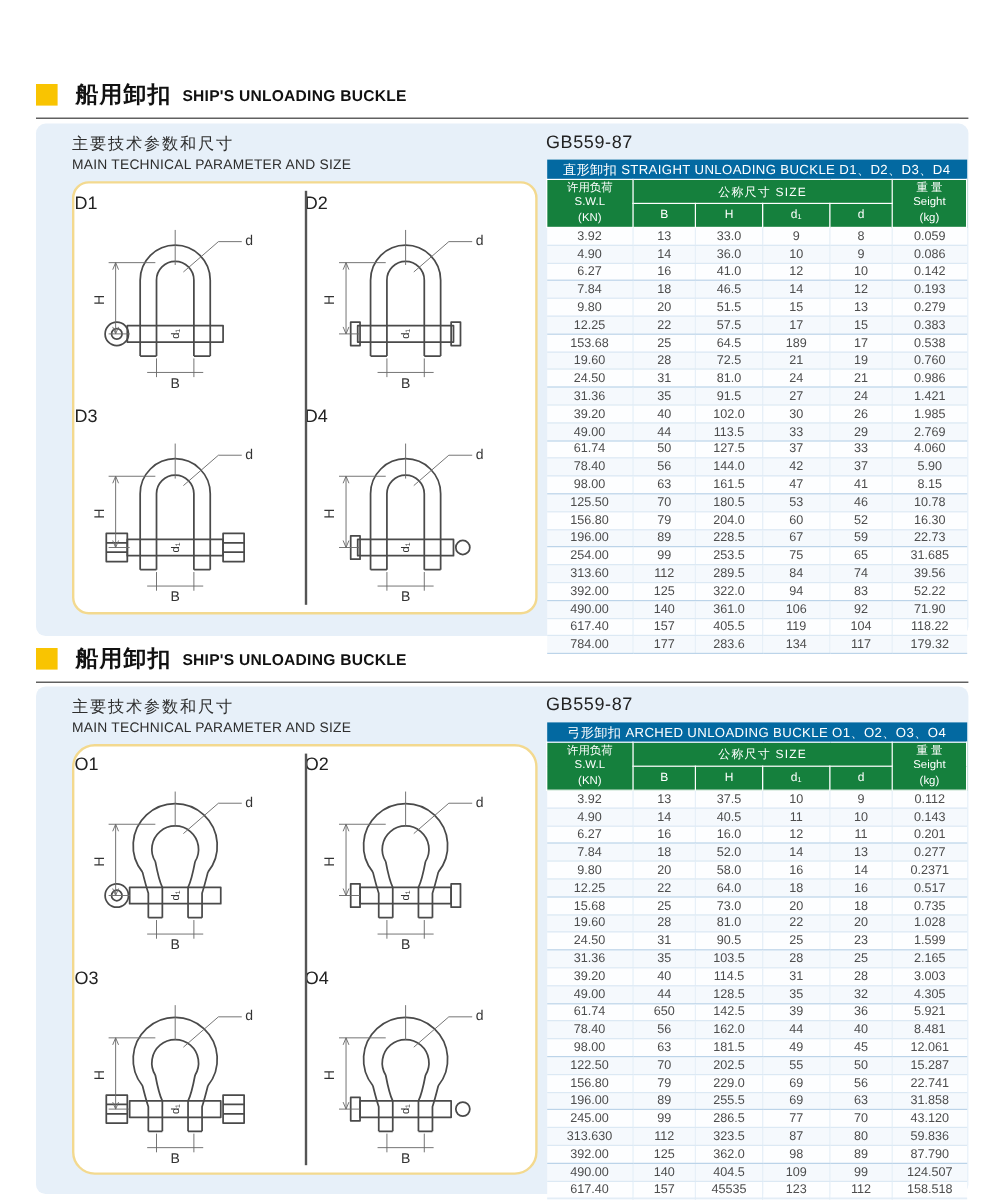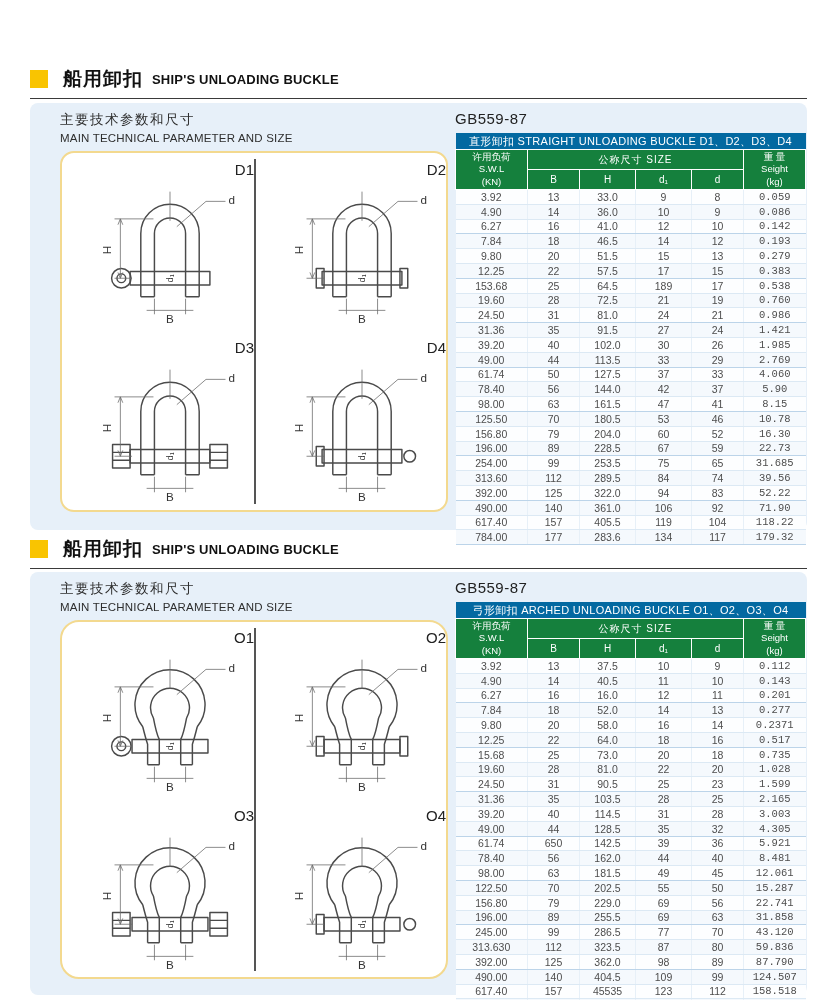--- a/index.html
+++ b/index.html
@@ -29,41 +29,41 @@
   .param-zh{font-size:13.5px;letter-spacing:1.5px;color:#2e2e2e;}
   .param-en{font-size:11.5px;margin-top:3px;color:#2e2e2e;letter-spacing:.2px;}
   .standard{position:absolute;left:425px;top:7px;font-size:15px;color:#222;letter-spacing:.5px;}
 
   
   .diag-box{position:absolute;left:30px;top:48px;width:388px;height:361px;background:#fff;
             border:2px solid #f3d98f;border-radius:14px;box-sizing:border-box;}
   .diag-divider{position:absolute;left:50%;top:6px;bottom:6px;width:1.5px;background:#555;}
   .diag-grid{display:grid;grid-template-columns:1fr 1fr;grid-template-rows:1fr 1fr;
              width:100%;height:100%;}
-  .diag-cell{display:flex;flex-direction:column;align-items:flex-end;justify-content:center;}
+  .diag-cell{display:flex;flex-direction:column;align-items:flex-start;justify-content:center;}
   .diag-cap{font-size:15px;color:#222;margin-bottom:0;}
   .diag-svg{display:block;}
   .body-stroke{fill:none;stroke:#4a4a4a;stroke-width:1.5;stroke-linejoin:round;}
   .dim-stroke{fill:none;stroke:#6b6b6b;stroke-width:.8;}
   .svg-lbl{fill:#333;font-size:12px;font-family:"Liberation Sans",sans-serif;}
   .svg-lbl-sm{fill:#333;font-size:9.5px;font-family:"Liberation Sans",sans-serif;}
 
   
   .spec-table{position:absolute;left:425px;top:30px;width:350px;border-collapse:collapse;
               table-layout:fixed;}
   .spec-table th,.spec-table td{padding:0;text-align:center;vertical-align:middle;}
   .t-banner th{background:#0369a1;color:#fff;font-size:11px;font-weight:normal;
                height:16px;letter-spacing:.3px;}
   .t-head th{background:#15803d;color:#fff;font-weight:normal;border:1px solid #fff;}
   .t-head .hd-main{font-size:9.5px;line-height:12.5px;}
   .t-head .hd-sub{font-size:10px;height:19px;}
   .t-head .hd-size{font-size:10px;height:19px;letter-spacing:1px;}
   .spec-table tbody td{font-size:10.5px;color:#4d4d4d;height:13.8px;background:#fdfeff;
                        border-bottom:1px solid #dcE9f4;border-right:1px solid #e7f0f8;}
-  .spec-table tbody td:last-child{border-right:none;font-family:Liberation Mono, monospace;}
+  .spec-table tbody td:last-child{border-right:none;}
   .spec-table tbody tr:nth-child(even) td{background:#f5f9fd;}
   .spec-table tbody tr:nth-child(3n) td{border-bottom-color:#bcd4e9;}
 </style>
 </head>
 <body>
 
 <svg width="0" height="0" style="position:absolute">
   <defs>
     <g id="d-body">
       <path class="body-stroke" d="M55,122 V57 A30 30 0 0 1 115,57 V122 M69,122 V57 A16 16 0 0 1 101,57 V122 M55,122 H69 M101,122 H115"></path>

